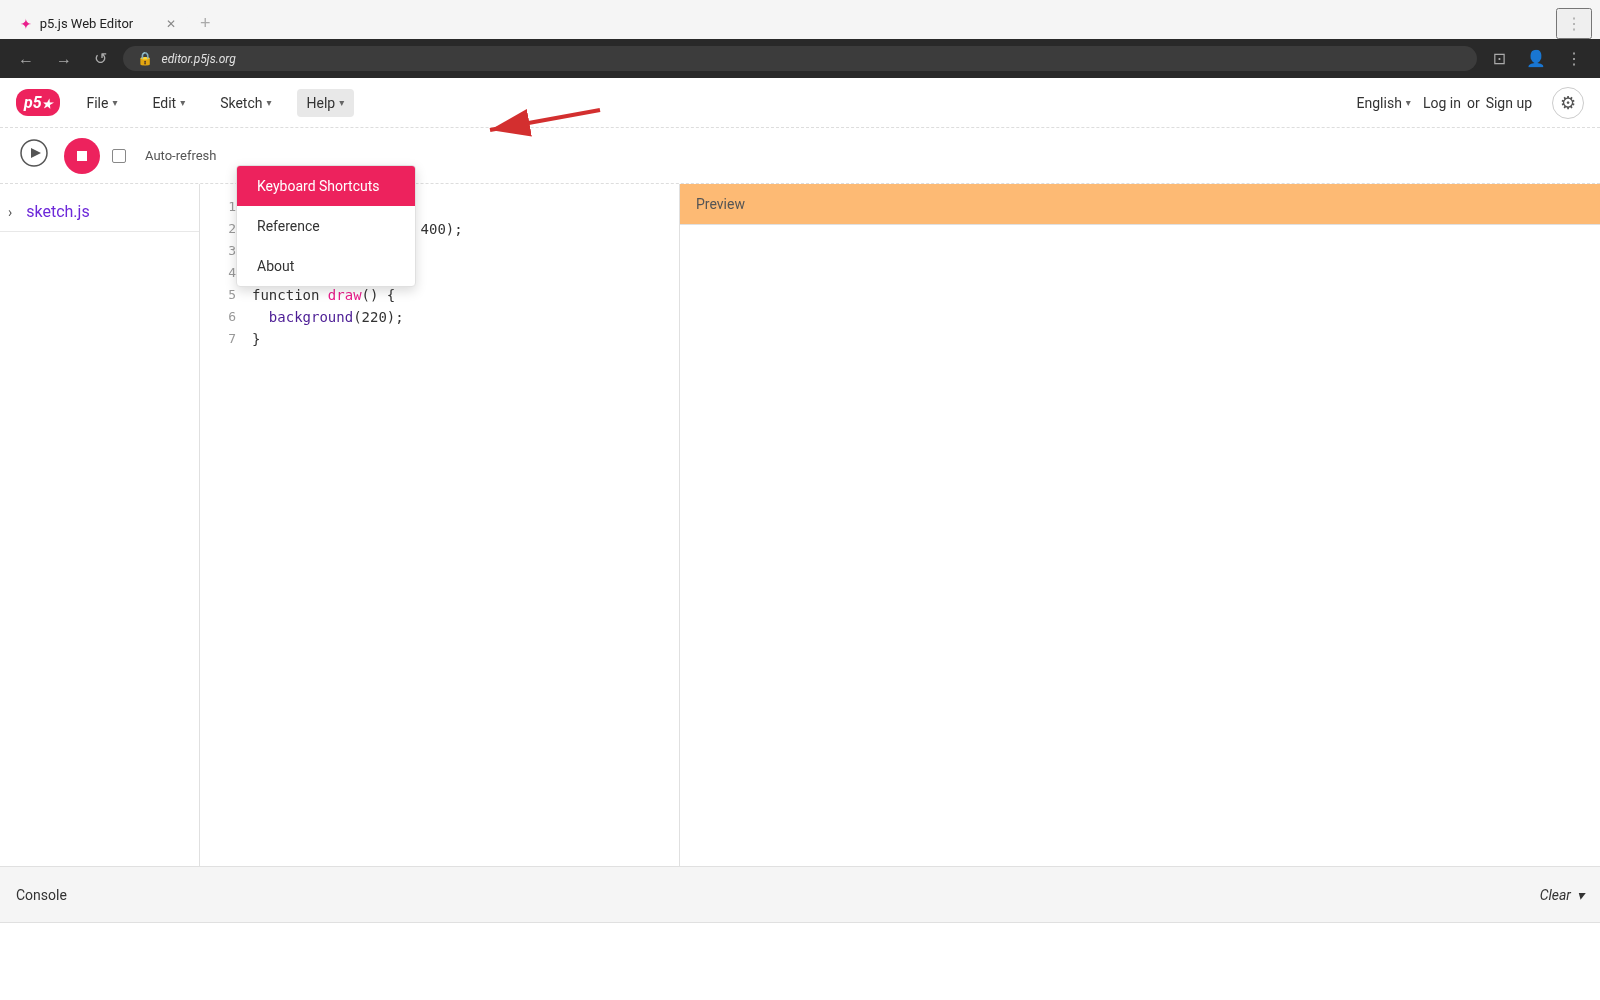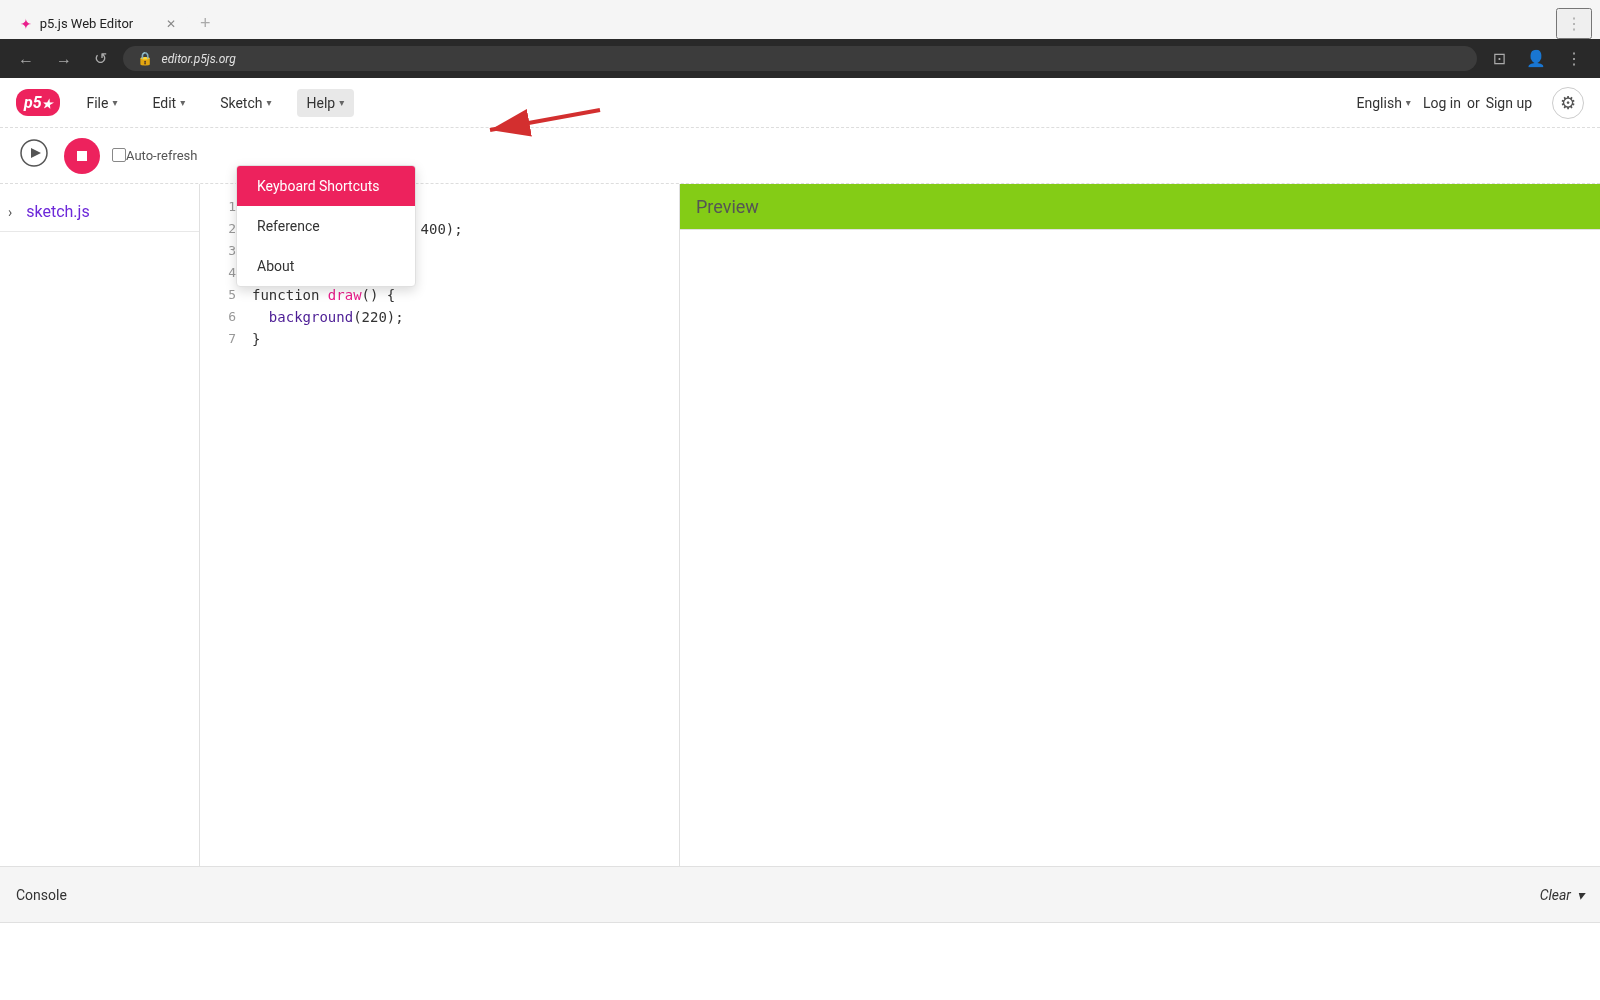--- a/index.html
+++ b/index.html
@@ -36,37 +36,37 @@
     .header-right { margin-left: auto; display: flex; align-items: center; gap: 12px; }
     .lang-selector { display: flex; align-items: center; gap: 4px; font-size: 14px; color: #333; cursor: pointer; }
     .auth-links { display: flex; align-items: flex-end; gap: 6px; font-size: 14px; color: #333; }
     .auth-link { color: #333; cursor: pointer; text-decoration: none; }
     .settings-btn { background: none; border: none; cursor: pointer; color: #555; font-size: 18px; padding: 4px; border-radius: 50%; border: 1px solid #ccc; width: 32px; height: 32px; display: flex; align-items: center; justify-content: center; }
 
     
     .toolbar { display: flex; align-items: center; background: #fff; border-bottom: 1px dashed #ddd; padding: 8px 16px; gap: 12px; height: 56px; }
     .play-btn { background: none; border: none; cursor: pointer; color: #555; font-size: 20px; padding: 4px; }
     .stop-btn { background: #ed225d; border: none; cursor: pointer; color: #fff; font-size: 14px; padding: 0; width: 36px; height: 36px; border-radius: 50%; display: flex; align-items: center; justify-content: center; }
-    .auto-refresh { display: flex; align-items: flex-start; gap: 0; font-size: 13px; color: #555; cursor: pointer; }
+    .auto-refresh { display: flex; align-items: flex-end; gap: 19px; font-size: 13px; color: #555; cursor: pointer; }
     .checkbox { width: 14px; height: 14px; border: 1.5px solid #888; border-radius: 2px; cursor: pointer; }
 
     
     .editor-area { display: flex; flex: 1; overflow: hidden; }
     .file-panel { background: #fff; border-right: 1px solid #e0e0e0; width: 60px; display: flex; flex-direction: column; padding: 8px 0; }
     .file-name { font-size: 16px; color: #6d28d9; padding: 4px 8px; white-space: nowrap; }
 
     
     .code-editor { flex: 1; background: #fff; padding: 12px 0; overflow-y: auto; font-family: 'Consolas', 'Monaco', monospace; font-size: 14px; border-right: 1px solid #e0e0e0; position: relative; }
     .code-line { display: flex; line-height: 22px; padding: 0 8px; }
     .line-number { color: #999; min-width: 28px; text-align: right; margin-right: 16px; user-select: none; font-size: 13px; }
     .line-content { color: #333; white-space: pre; }
 
     
     .preview-panel { flex: 1; background: #f5f5f5; display: flex; flex-direction: column; }
-    .preview-header { padding: 12px 16px; font-size: 18px; color: #555; border-bottom: 1px solid #e0e0e0; background: #84cc16; }
+    .preview-header { padding: 12px 16px; font-size: 14px; color: #555; border-bottom: 1px solid #e0e0e0; background: #fdba74; }
     .preview-content { flex: 1; background: #fff; }
 
     
     .console-bar { background: #f5f5f5; border-top: 1px solid #e0e0e0; height: 56px; display: flex; align-items: center; padding: 0 16px; }
     .console-label { font-size: 14px; color: #333; }
     .console-clear { margin-left: auto; display: flex; align-items: center; gap: 6px; font-size: 14px; color: #333; cursor: pointer; font-style: italic; }
     .console-content { background: #fff; height: 80px; border-top: 1px solid #e0e0e0; }
     .dropdown-menu { position: fixed; top: 165px; left: 236px; background: #fff; border: 1px solid #e0e0e0; border-radius: 4px; box-shadow: 0 4px 12px rgba(0,0,0,0.15); z-index: 1000; min-width: 180px; overflow: hidden; }
     .dropdown-item { padding: 12px 20px; font-size: 14px; color: #333; cursor: pointer; display: block; }
     .dropdown-item.highlighted { background: #ed225d; color: #fff; }

